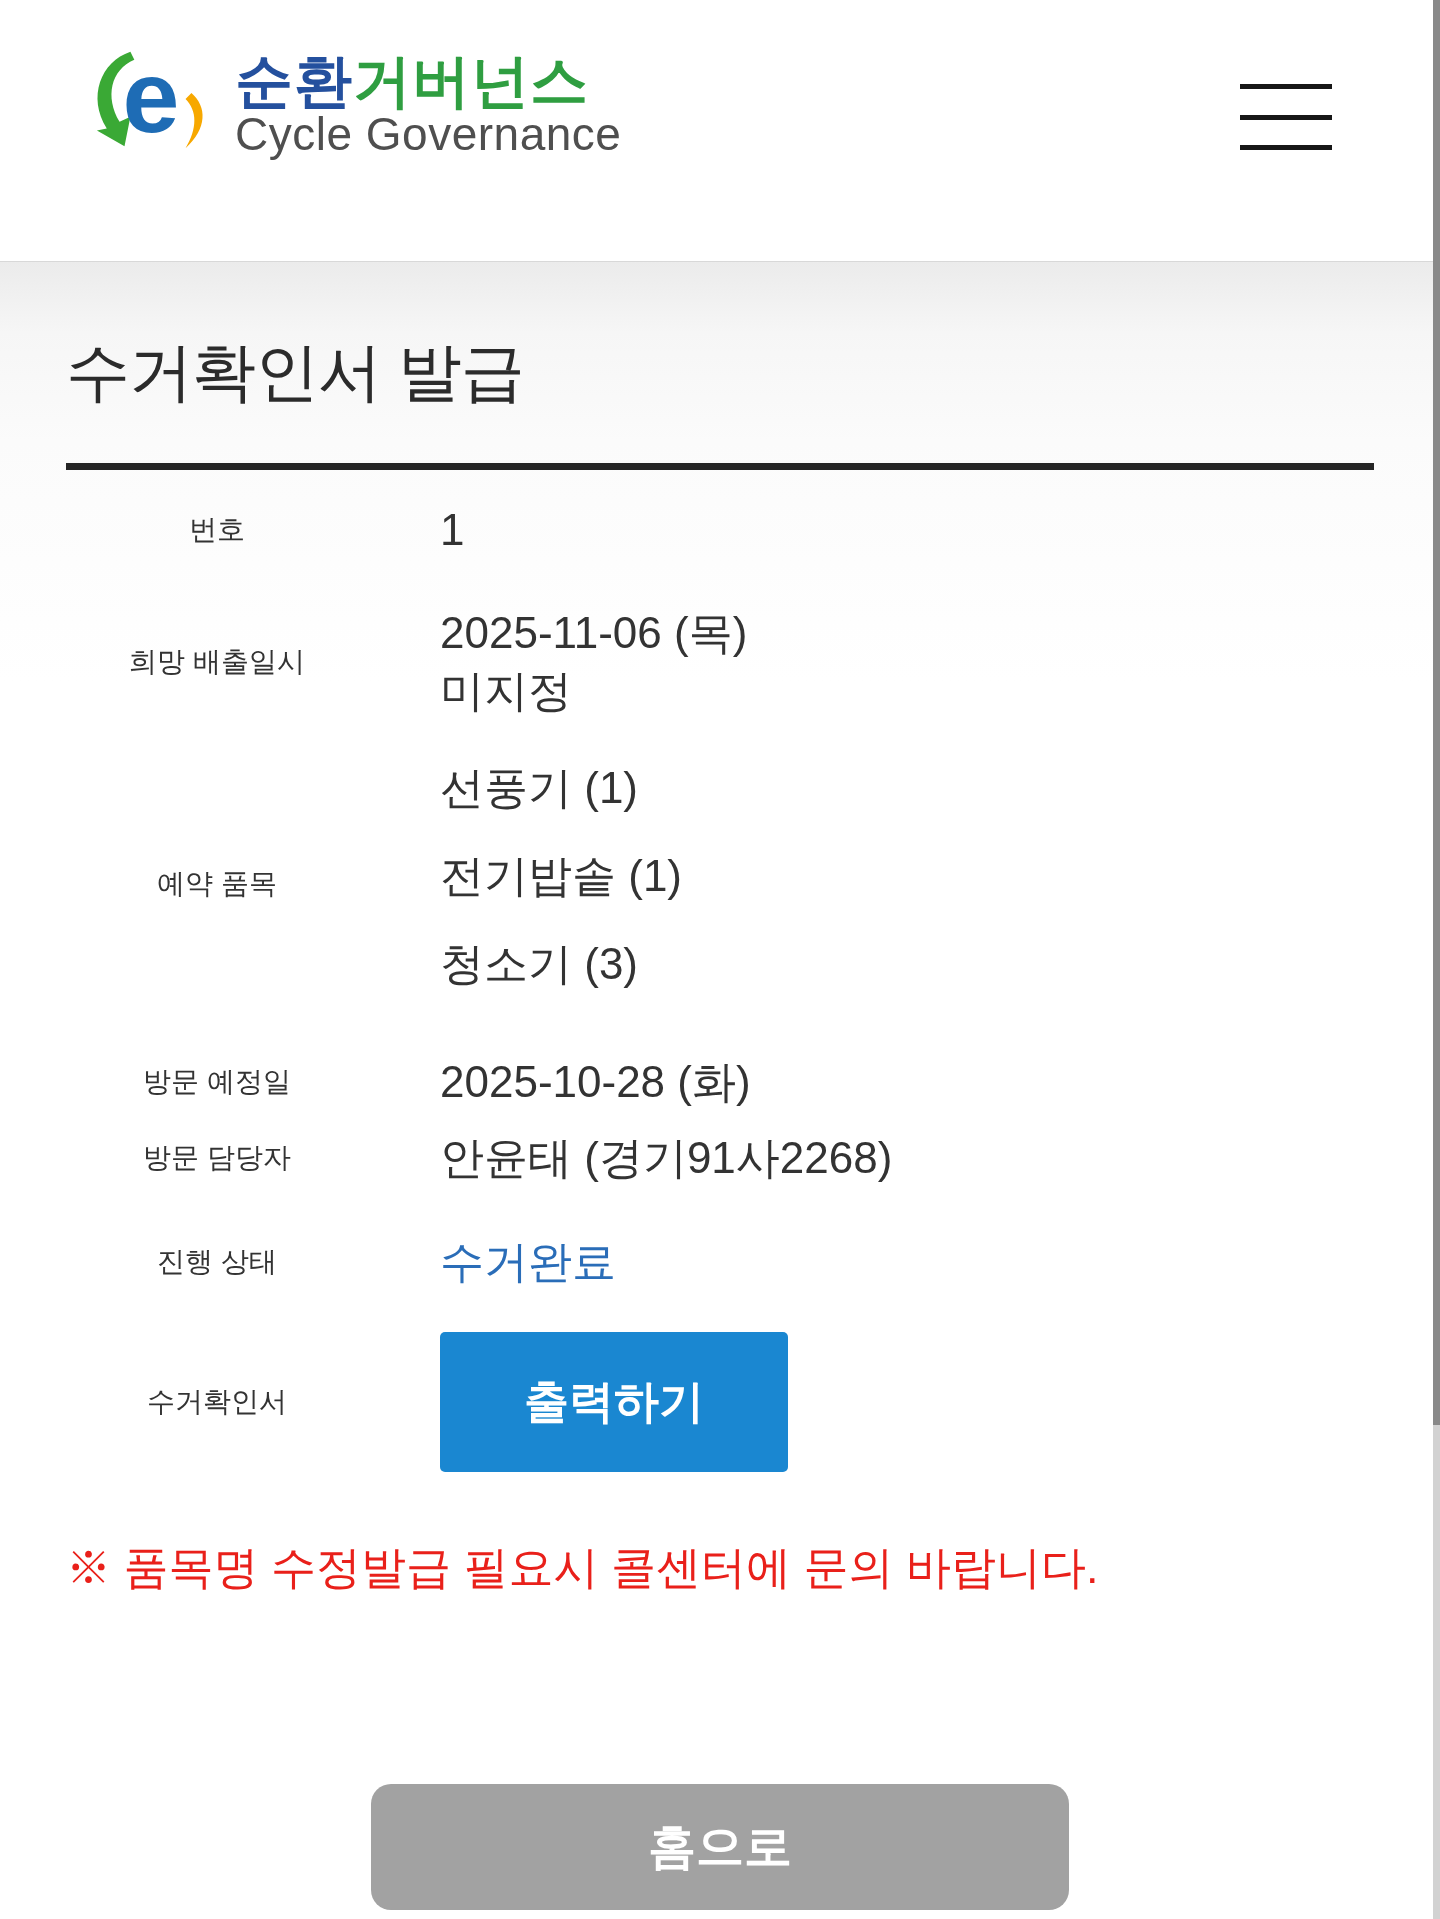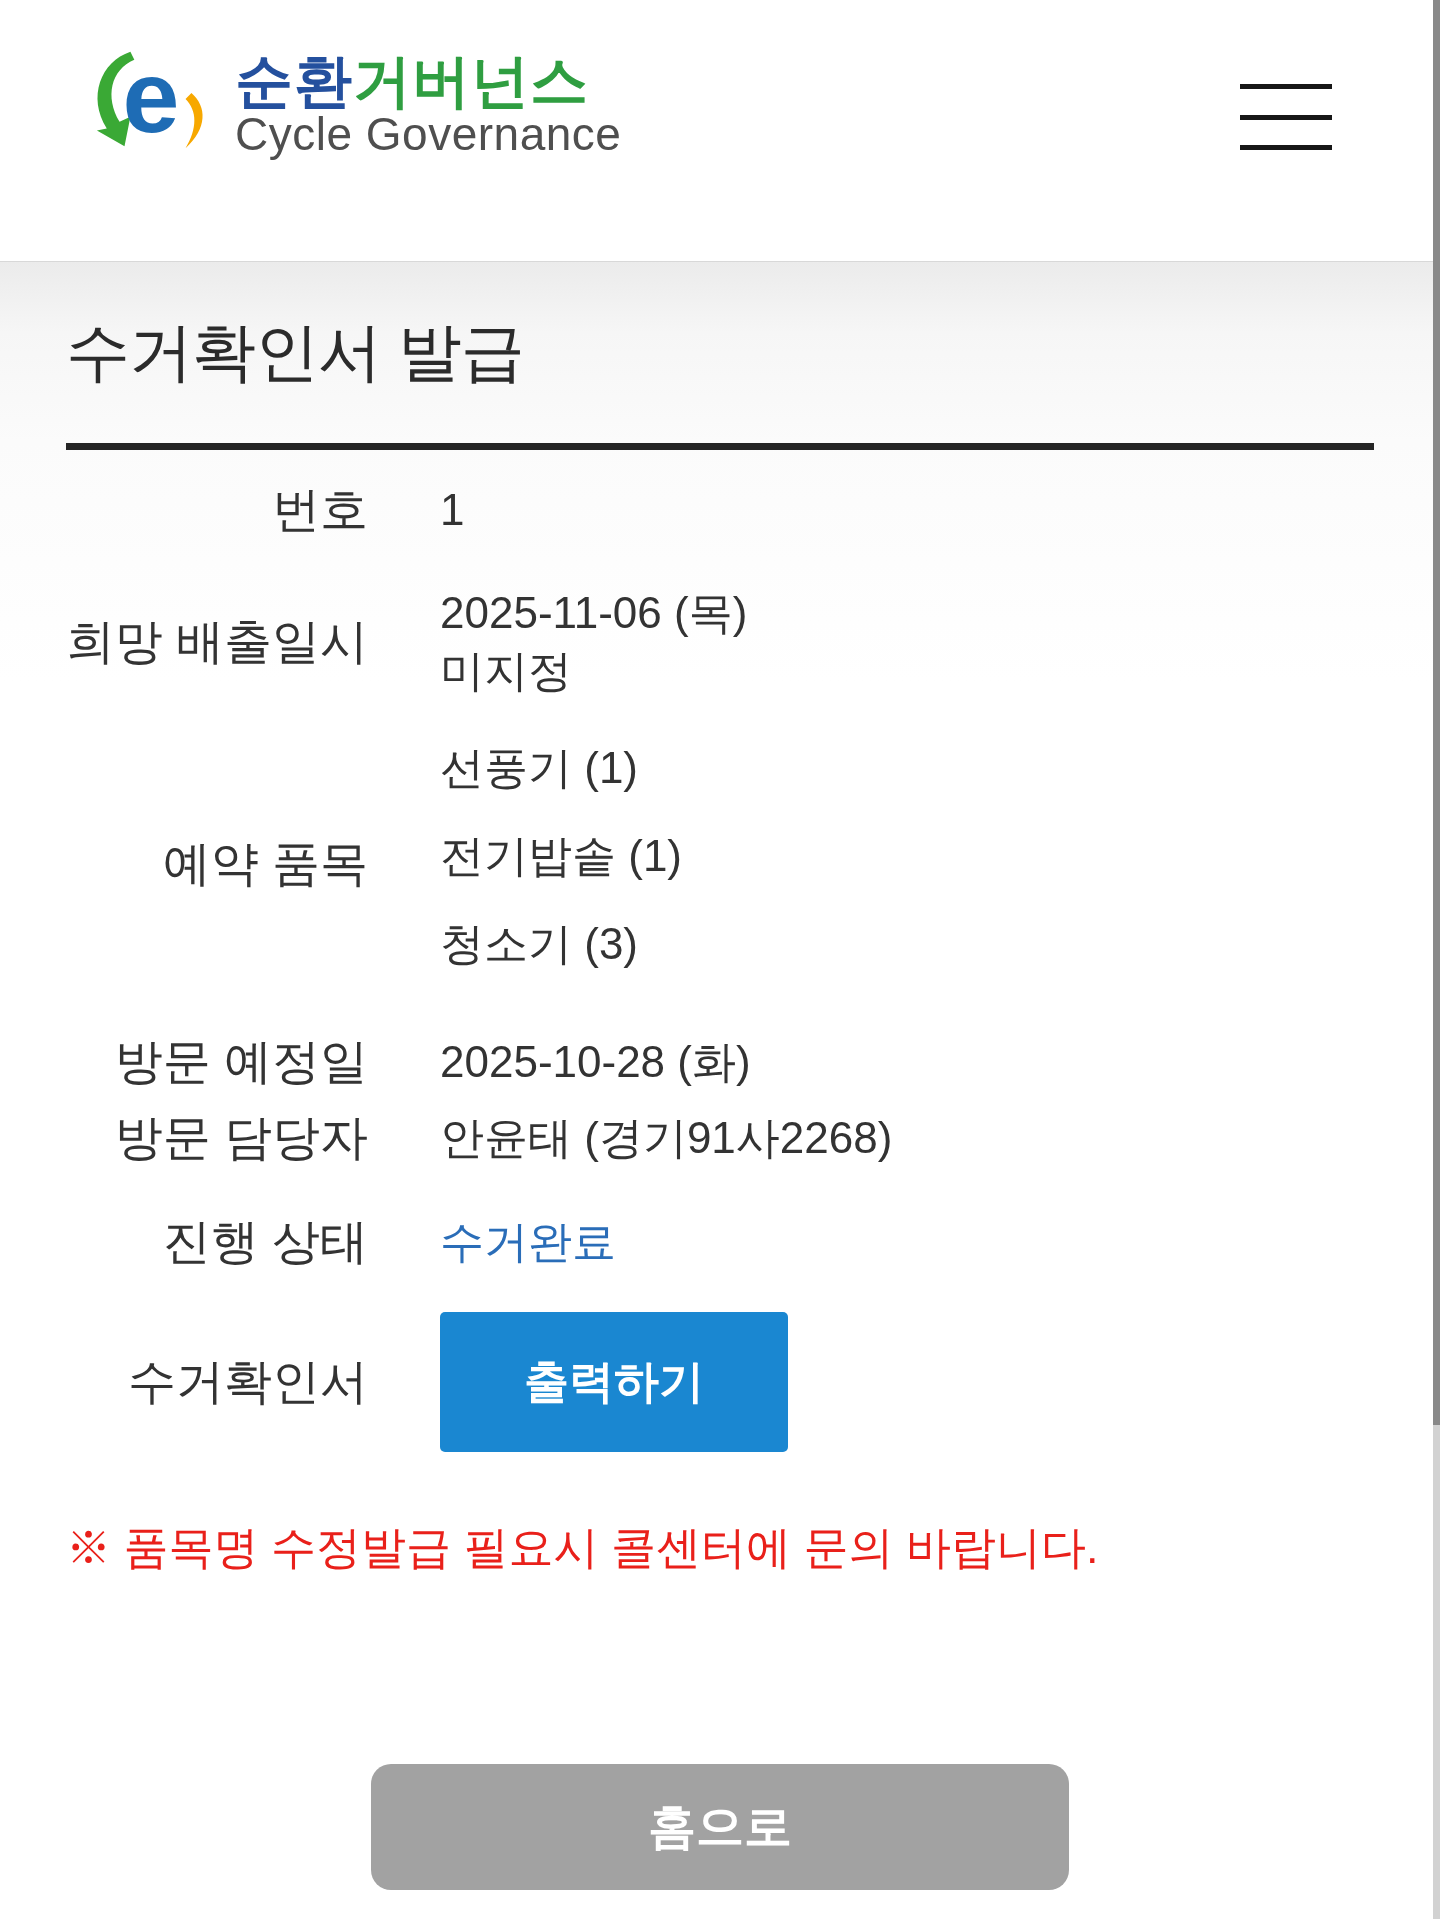--- a/index.html
+++ b/index.html
@@ -50,41 +50,41 @@
   }
   
   .page-body{
     position:relative;
     padding:0 66px;
     background:linear-gradient(180deg,#ebebeb 0px,#f6f6f6 70px,#fbfbfb 180px,#ffffff 420px,#ffffff 100%);
     min-height:1656px;
     z-index:1;
   }
   .page-title{
-    padding-top:40px;
+    padding-top:60px;
     font-size:64px;
     line-height:100px;
     color:#2b2b2b;
     letter-spacing:-1px;
   }
   .title-rule{
     margin-top:41px;
     height:7px;
     background:#252525;
   }
   
   .rows{padding-top:36px;}
   .row{
     display:flex;
     align-items:center;
   }
   .row .label{
     width:302px;
-    text-align:right;
-    font-size:48px;
+    text-align:center;
+    font-size:28px;
     line-height:48px;
     color:#333333;
     flex:none;
   }
   .row .value{
     margin-left:72px;
     font-size:44px;
     line-height:48px;
     color:#333333;
   }

